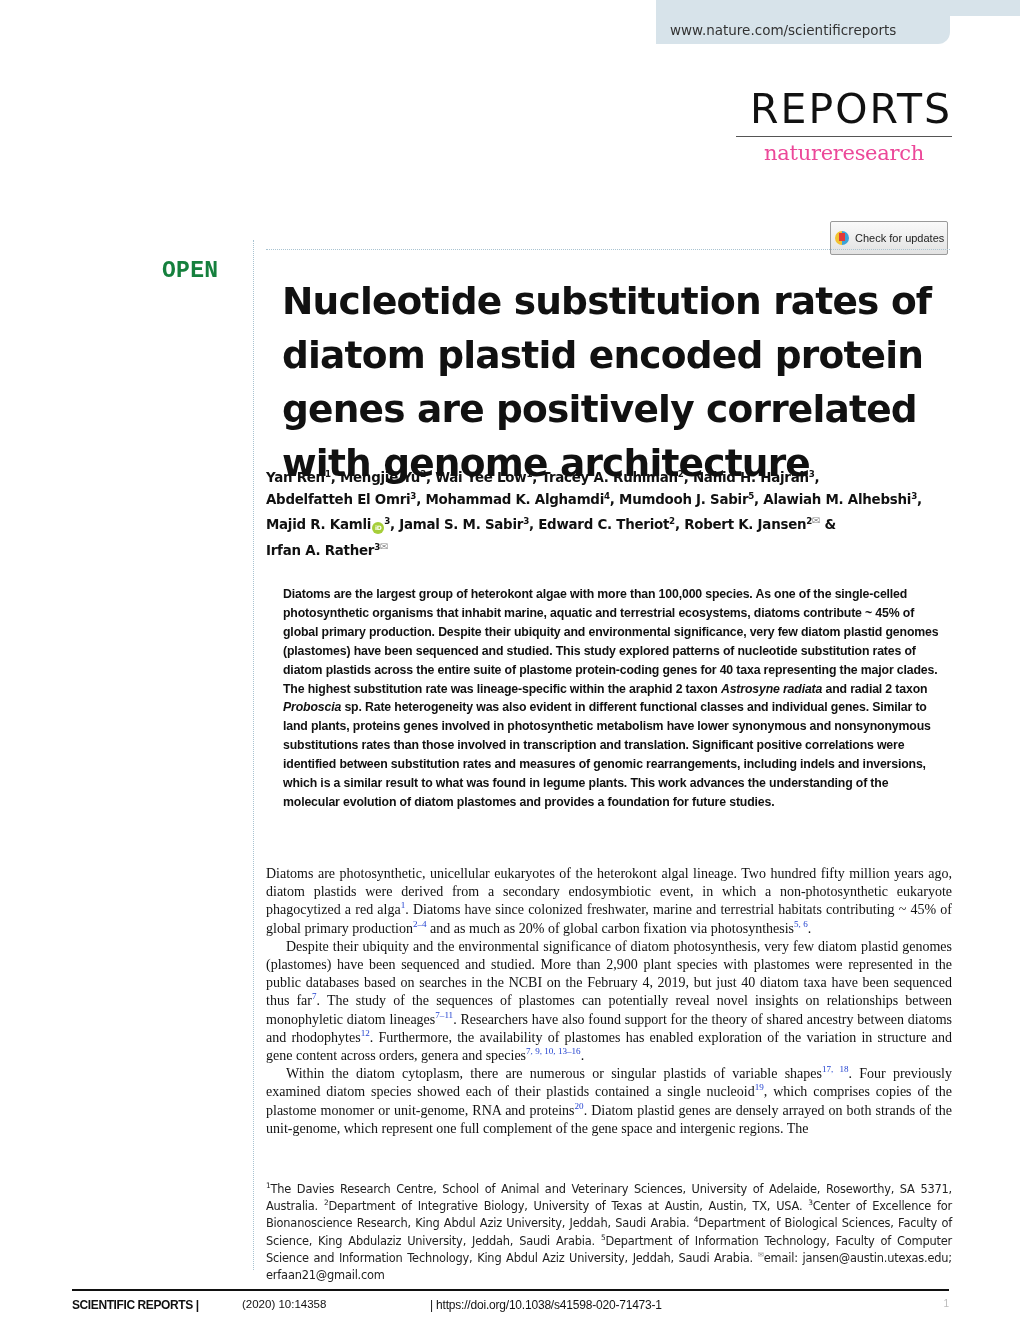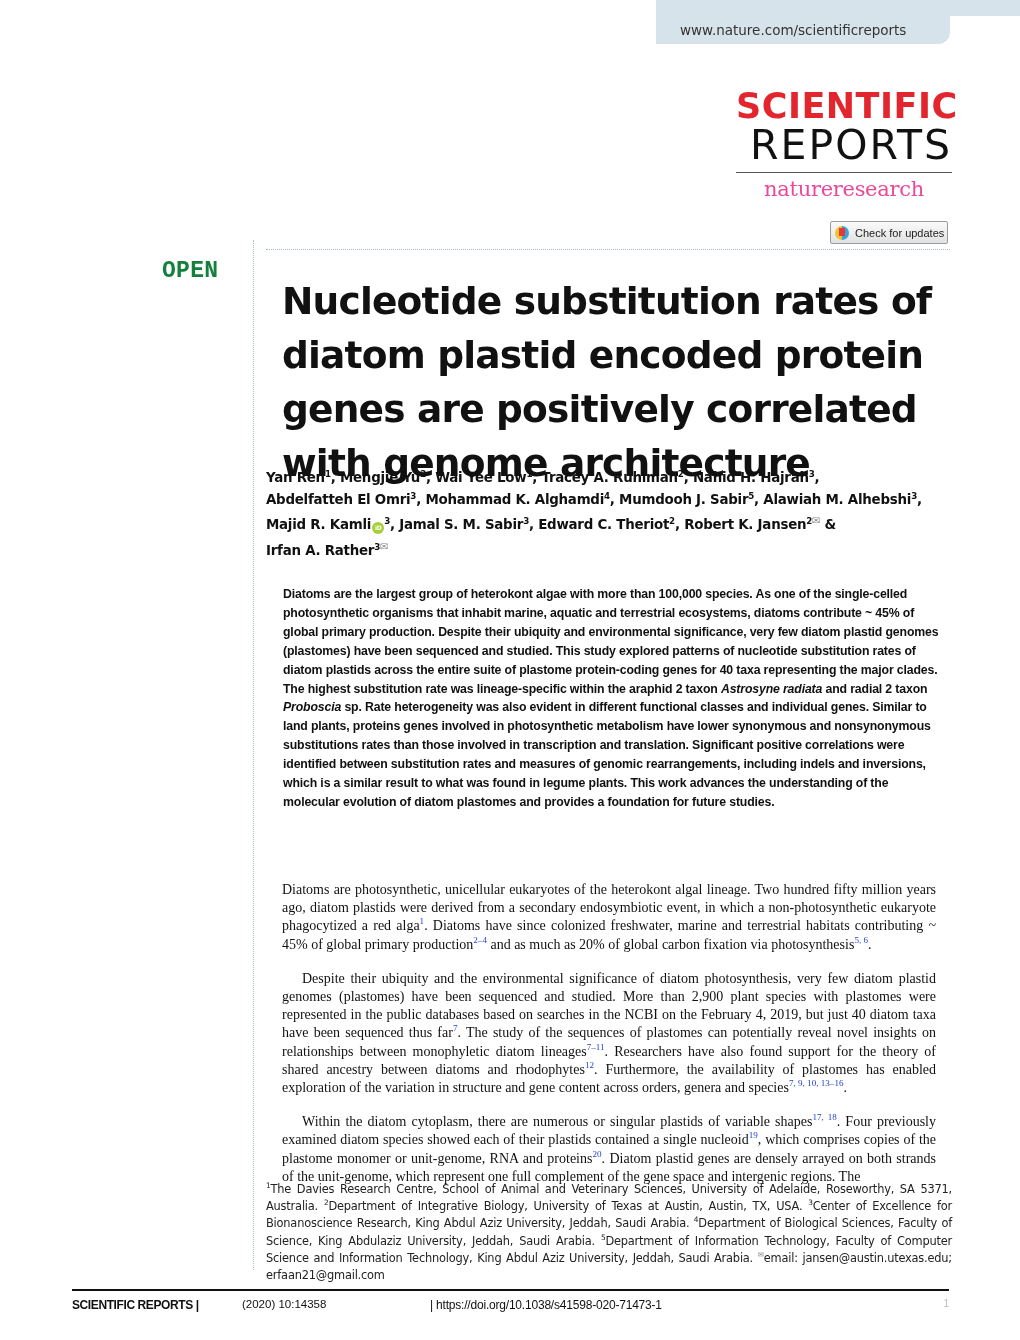--- a/index.html
+++ b/index.html
@@ -4,30 +4,30 @@
 <style>
   html, body { margin: 0; padding: 0; }
   body {
     width: 1020px; height: 1340px; background: #ffffff; position: relative; overflow: hidden;
     font-family: "Liberation Sans", sans-serif; color: #111;
   }
   .url-tab {
     position: absolute; left: 656px; top: 16px; width: 294px; height: 28px;
     background: #d7e3ea; border-bottom-right-radius: 12px;
     font-family: "DejaVu Sans", sans-serif; font-size: 13.5px; color: #333;
-    line-height: 28px; padding-left: 24px; box-sizing: border-box;
+    line-height: 28px; padding-left: 14px; box-sizing: border-box;
   }
   .url-bar-top { position: absolute; left: 656px; top: 0; width: 364px; height: 16px; background: #d7e3ea; }
   .logo { position: absolute; left: 736px; top: 88px; width: 216px; text-align: right; }
   .logo-sci { font-family: "DejaVu Sans", sans-serif; font-weight: bold; color: #e3262e; font-size: 35px; letter-spacing: 0.5px; line-height: 36px; }
   .logo-rep { font-family: "DejaVu Sans", sans-serif; color: #111; font-size: 41px; letter-spacing: 2px; line-height: 42px; }
   .logo-rule { height: 1px; background: #555; margin: 6px 0 4px 0; }
   .logo-nr { font-family: "DejaVu Serif", serif; color: #ec4899; font-size: 21px; text-align: center; letter-spacing: -0.3px; }
   .check-btn {
-    position: absolute; left: 830px; top: 221px; width: 118px; height: 23px;
+    position: absolute; left: 830px; top: 221px; width: 118px; height: 34px;
     border: 1px solid #9a9a9a; border-radius: 2px; background: linear-gradient(#fafafa, #e2e2e2);
     font-family: "Liberation Sans", sans-serif; font-size: 11px; color: #222;
     display: flex; align-items: center; box-sizing: border-box; padding-left: 4px;
   }
   .check-icon { width: 14px; height: 14px; border-radius: 50%; margin-right: 6px;
     background: conic-gradient(#3aa3d8 0 50%, #f2c230 50% 100%); position: relative; }
   .check-icon::after { content: ""; position: absolute; left: 4px; top: 2px; width: 6px; height: 8px; background: #e03a3a; }
   .hdots { position: absolute; left: 266px; top: 249px; width: 684px; border-top: 1px dotted #a9c3d1; }
   .vdots { position: absolute; left: 253px; top: 240px; height: 1030px; border-left: 1px dotted #a9c3d1; }
   .open-label { position: absolute; left: 162px; top: 258px; font-family: Liberation Mono, monospace; font-weight: bold; color: #15803d; font-size: 23px; letter-spacing: 0.3px; }
@@ -44,21 +44,21 @@
   .env { font-weight: normal; font-size: 10px; color: #888; vertical-align: super; }
   .abstract {
     position: absolute; left: 266px; top: 568px; width: 690px;
     font-family: "Liberation Sans", sans-serif; font-weight: bold; font-size: 12.3px; line-height: 18.9px; color: #111; letter-spacing: -0.15px;
   }
   .abstract p { margin: 17px; }
   .body-text {
     position: absolute; left: 266px; top: 865px; width: 686px;
     font-family: "Liberation Serif", serif; font-size: 14px; line-height: 18.2px; color: #111; text-align: justify;
   }
-  .body-text p { margin: 16px; text-indent: 0; }
+  .body-text p { margin: 0; text-indent: 0; }
   .body-text p + p { text-indent: 20px; }
   .ref { color: #1f3fcf; font-size: 0.65em; vertical-align: super; line-height: 0; }
   .affil {
     position: absolute; left: 266px; top: 1165px; width: 686px;
     font-family: "DejaVu Sans", sans-serif; font-size: 11.4px; line-height: 17.2px; color: #222; text-align: justify; letter-spacing: -0.2px; margin-top: 16px;
   }
   .affil .sup { font-size: 0.65em; vertical-align: super; line-height: 0; }
   .footer-rule { position: absolute; left: 72px; top: 1289px; width: 877px; height: 2px; background: #111; }
   .footer { position: absolute; left: 72px; top: 1298px; width: 877px; height: 18px; font-family: "Liberation Sans", sans-serif; font-size: 12px; color: #111; }
   .footer .journal { position: absolute; left: 0; top: 0; font-weight: bold; letter-spacing: -0.4px; }
@@ -66,21 +66,20 @@
   .footer .doi { position: absolute; left: 358px; top: 0; letter-spacing: -0.2px; }
   .footer .page-num { position: absolute; right: 0; top: 0; color: #bbb; font-size: 10px; }
 </style>
 </head>
 <body>
 
 <div class="url-bar-top"></div>
 <div class="url-tab">www.nature.com/scientificreports</div>
 
 <div class="logo">
-  <div class="logo-sci">SCIENTIFIC</div>
   <div class="logo-rep">REPORTS</div>
   <div class="logo-rule"></div>
   <div class="logo-nr">natureresearch</div>
 </div>
 
 <div class="check-btn">
   <span class="check-icon"></span>
   <span>Check for updates</span>
 </div>
 

